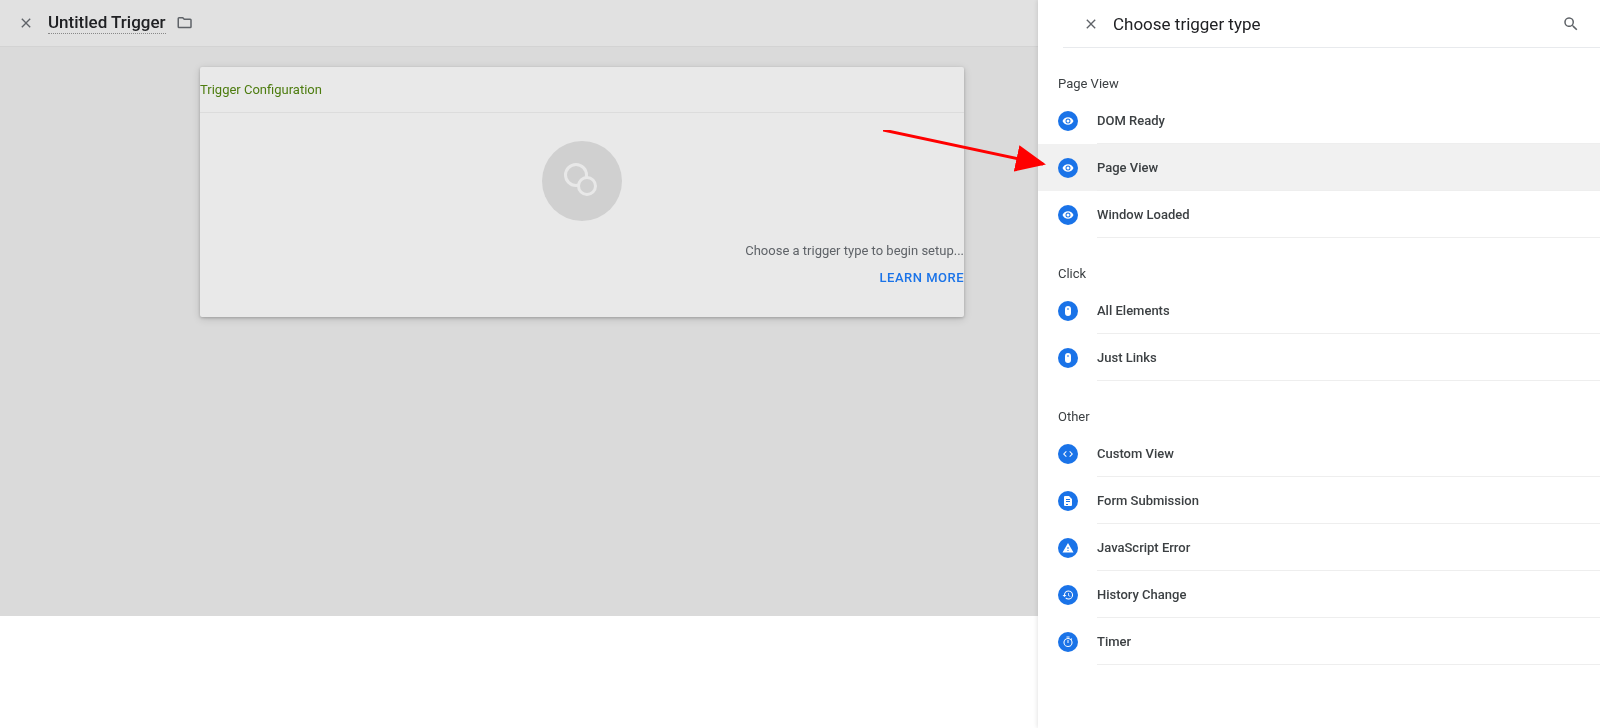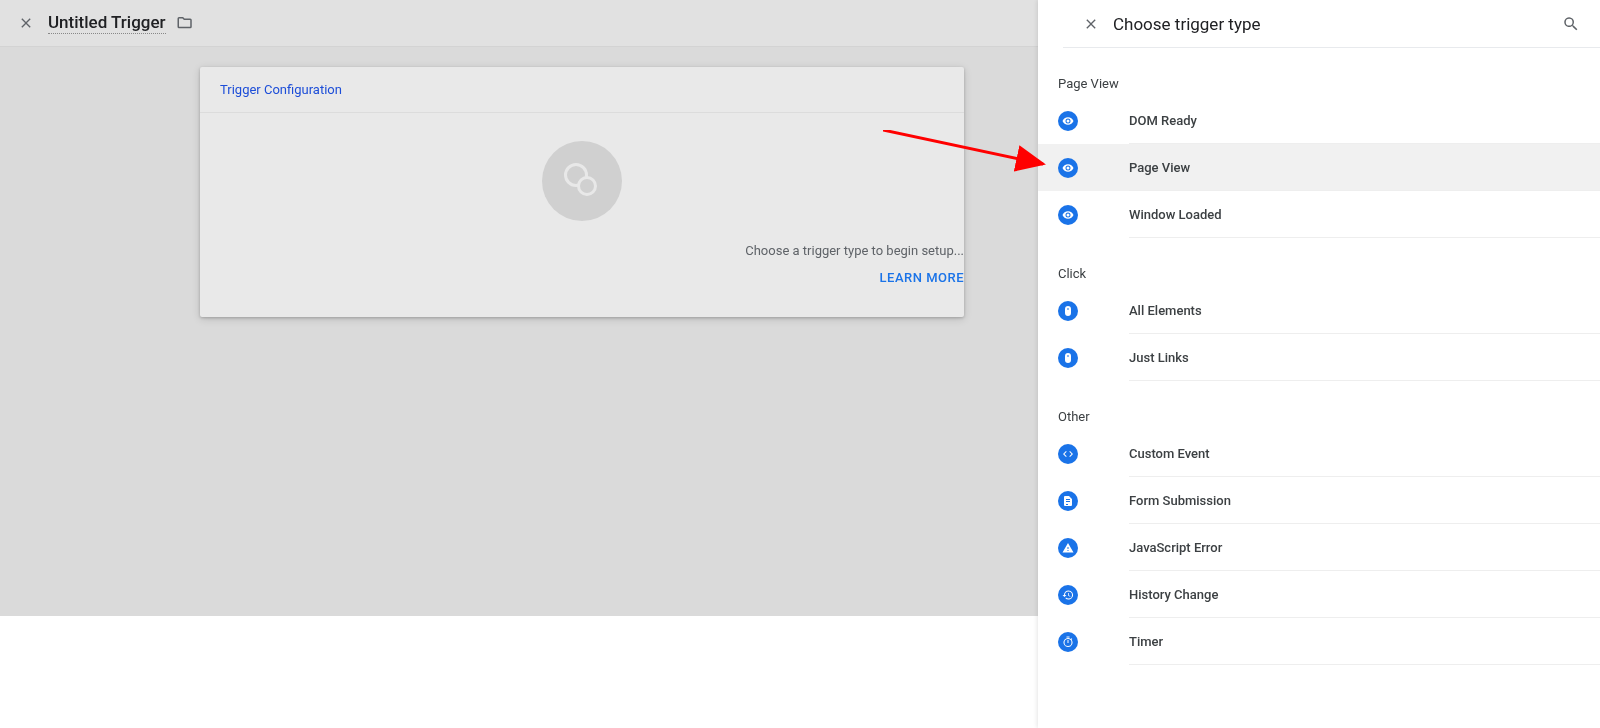--- a/index.html
+++ b/index.html
@@ -58,24 +58,23 @@
       top: 67px;
       width: 764px;
       background: #e9e9e9;
       box-shadow: 0 1px 3px rgba(0,0,0,0.2), 0 2px 8px rgba(0,0,0,0.14);
       border-radius: 2px;
     }
     .trigger-card-header {
       height: 46px;
       display: flex;
       align-items: center;
-      padding-left: 20px;
       border-bottom: 1px solid #dcdcdc;
       font-size: 13px;
-      color: #1d4ed8;
+      color: #4d7c0f;
     }
     .trigger-card-body {
       padding: 28px 0 32px 0;
       text-align: right;
     }
     .placeholder-circle {
       width: 80px;
       height: 80px;
       background: #d0d0d0;
       border-radius: 50%;
@@ -154,21 +153,20 @@
       font-size: 13px;
       color: #3c4043;
       padding: 28px 0 6px 20px;
     }
     .trigger-item {
       display: flex;
       align-items: center;
       height: 47px;
       padding-left: 20px;
       cursor: pointer;
-      gap: 32px;
     }
     .trigger-item.highlighted {
       background: #f1f1f1;
     }
     .trigger-item .row {
       display: flex;
       align-items: center;
       height: 100%;
       flex: 1;
       border-bottom: 1px solid #eee;
@@ -296,21 +294,21 @@
         </div>
       </div>
       <div class="section-header">Other</div>
       <div class="trigger-item">
         <div class="trigger-icon">
           <svg width="12" height="12" viewBox="0 0 24 24">
             <path fill="#fff" d="M9.4 16.6L4.8 12l4.6-4.6L8 6l-6 6 6 6 1.4-1.4zm5.2 0l4.6-4.6-4.6-4.6L16 6l6 6-6 6-1.4-1.4z"></path>
           </svg>
         </div>
         <div class="row">
-          <span class="trigger-label">Custom Event</span>
+          <span class="trigger-label">Custom View</span>
         </div>
       </div>
       <div class="trigger-item">
         <div class="trigger-icon">
           <svg width="12" height="12" viewBox="0 0 24 24">
             <path fill="#fff" d="M14 2H6a2 2 0 00-2 2v16a2 2 0 002 2h12a2 2 0 002-2V8l-6-6zM8 18h4v2H8v-2zm8-4H8v-2h8v2zm0-4H8V8h8v2z"></path>
           </svg>
         </div>
         <div class="row">
           <span class="trigger-label">Form Submission</span>

